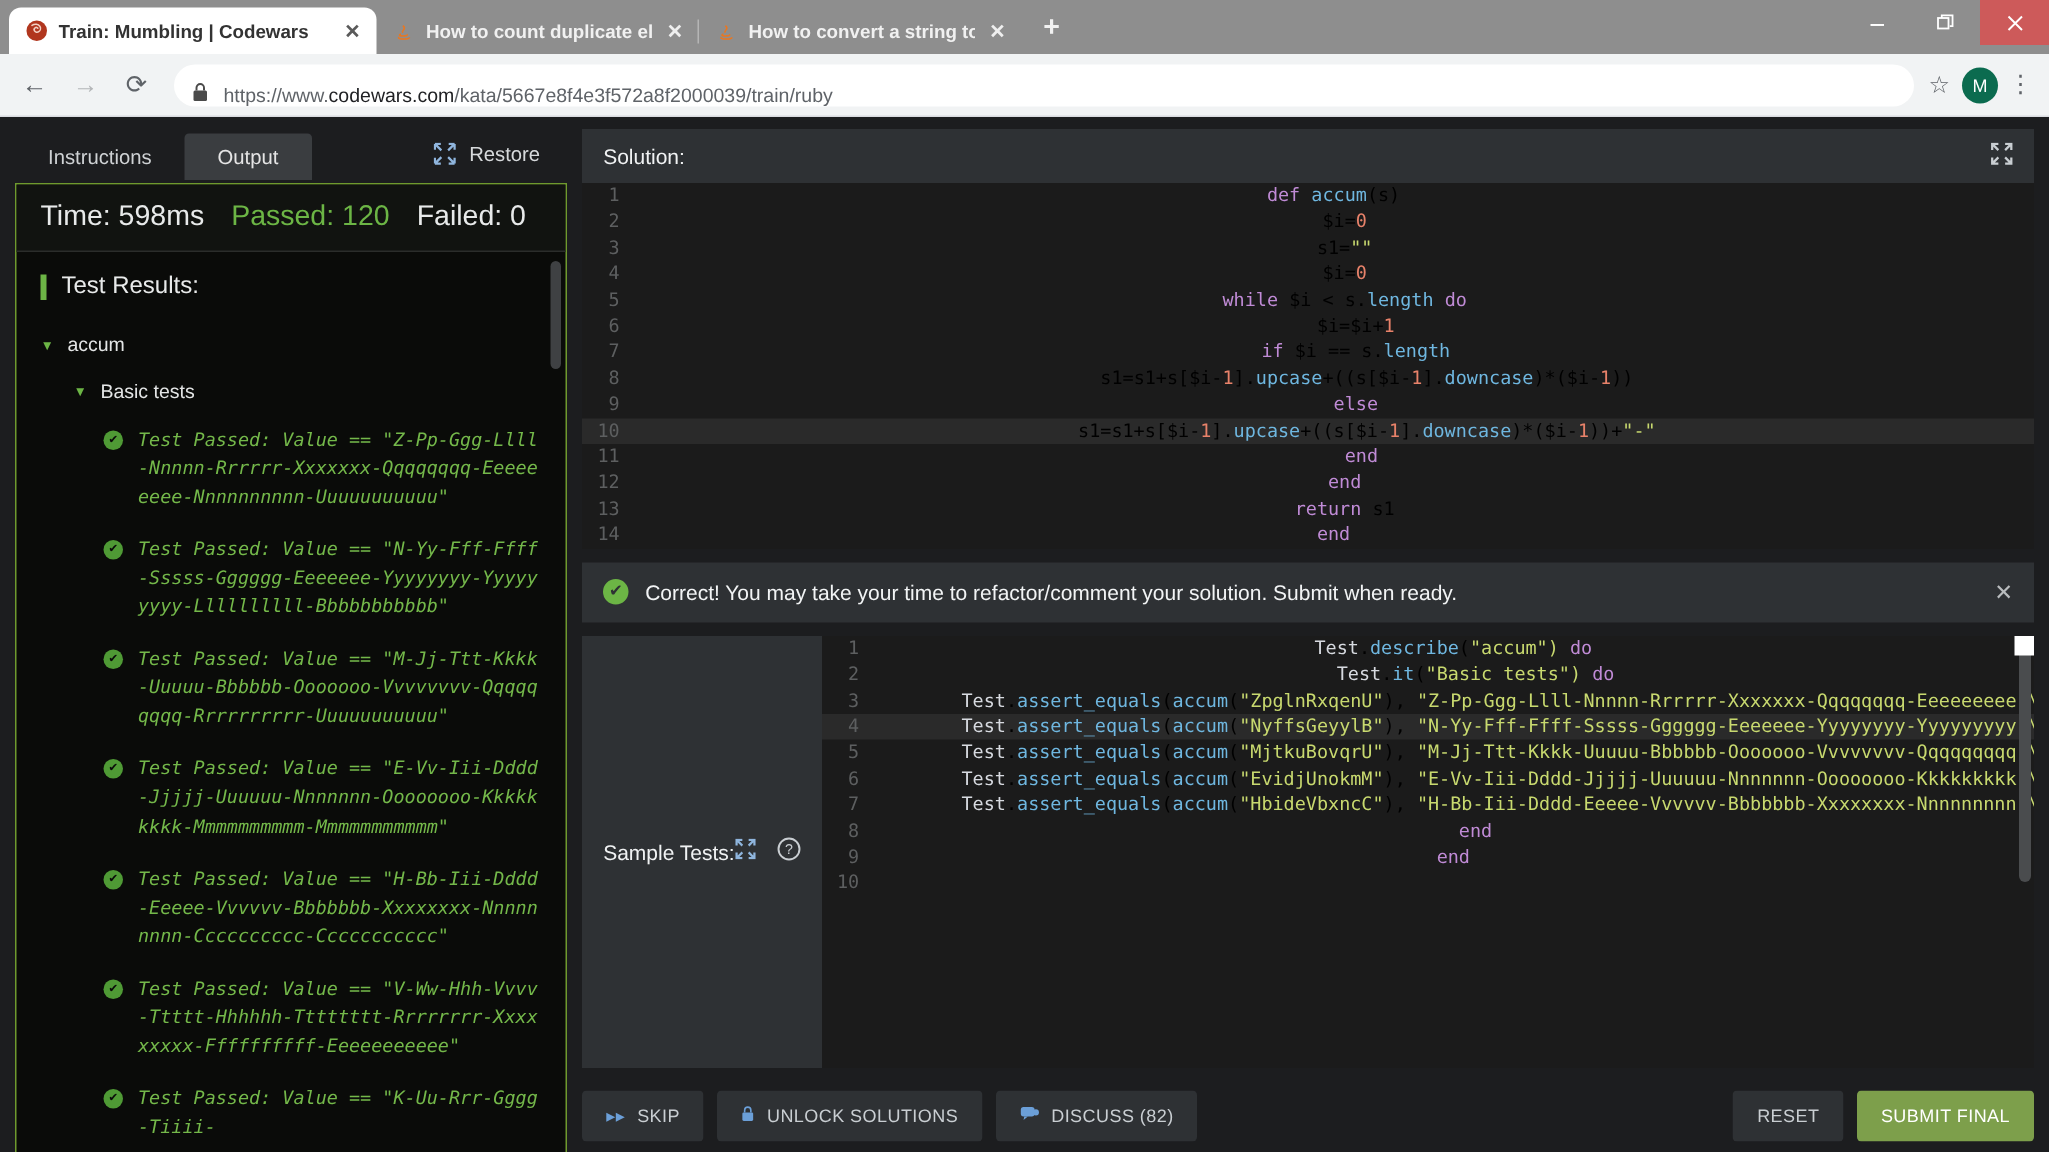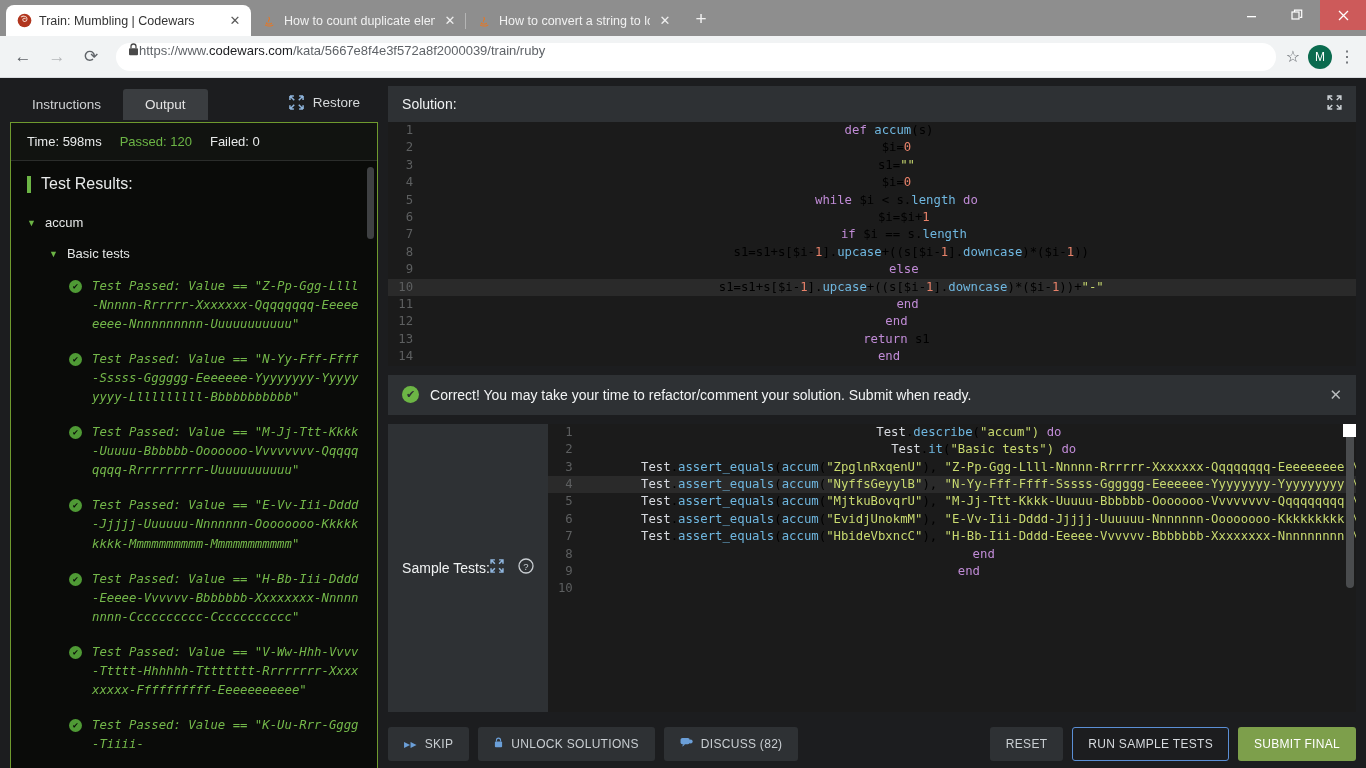--- a/index.html
+++ b/index.html
@@ -9,21 +9,21 @@
     font-family: "Liberation Sans", sans-serif;
     background: #202124;
   }
 
   
   .chrome-titlebar {
     height: 36px; background: #8e8e8e;
     display: flex; align-items: flex-end;
     position: relative;
   }
-  .tabstrip { display: flex; align-items: flex-end; height: 36px; padding-left: 6px; }
+  .tabstrip { display: flex; align-items: flex-end; height: 36px; padding-left: 6px; font-weight: bold; }
   .tab {
     height: 31px; display: flex; align-items: center;
     padding: 0 8px 0 10px; gap: 7px;
     border-radius: 8px 8px 0 0;
     font-size: 12.5px; color: #f1f1f1;
     position: relative; min-width: 0;
   }
   .tab.active { background: #ffffff; color: #333; width: 245px; }
   .tab.inactive { width: 215px; }
   .tab.inactive + .tab.inactive::before {
@@ -54,21 +54,21 @@
     border-bottom: 1px solid #dadce0;
   }
   .navbtn {
     width: 30px; height: 30px; border-radius: 50%;
     display: flex; align-items: center; justify-content: center;
     color: #5f6368; font-size: 17px;
   }
   .navbtn.disabled { color: #b4b6b8; }
   .omnibox {
     flex: 1; height: 28px; background: #fff; border-radius: 14px;
-    display: flex; align-items: flex-start; padding: 0 12px; 
+    display: flex; align-items: flex-end; padding: 0 12px; gap: 10px;
     margin: 0 6px; font-size: 13px; color: #202124;
   }
   .url-dim { color: #5f6368; }
   .url-strong { color: #202124; }
   .star { color: #5f6368; font-size: 16px; }
   .avatar {
     width: 24px; height: 24px; border-radius: 50%; background: #0b6b4f;
     color: #fff; font-size: 12px; display:flex; align-items:center; justify-content:center;
     margin-left: 4px;
   }
@@ -90,21 +90,21 @@
   .ptab.active { background: #3a3d40; color: #e5e5e5; }
   .restore {
     margin-left: auto; display: flex; align-items: flex-start; gap: 9px;
     color: #d6d9db; font-size: 13.5px; padding-right: 18px;
   }
   .out-panel {
     flex: 1; border: 1px solid #6f9a2e; background: #0a0b09;
     display: flex; flex-direction: column; overflow: hidden;
   }
   .out-status {
-    padding: 11px 16px; font-size: 13px; color: #e8eaea;
+    padding: 11px 16px; font-size: 19px; color: #e8eaea;
     border-bottom: 1px solid #2b2d2b; display: flex; gap: 18px;
     background: #111310;
   }
   .st-pass { color: #6cb545; }
   .out-body { flex: 1; position: relative; overflow: hidden; padding: 14px 16px 0 16px; }
   .tr-head {
     color: #e8eaea; font-size: 16px; display: flex; align-items: center;
     gap: 10px; margin-bottom: 22px;
   }
   .tr-bar { width: 4px; height: 17px; background: #6cb545; display: inline-block; }
@@ -460,17 +460,16 @@
           <svg width="13" height="11" viewBox="0 0 14 12">
               <rect x="0.5" y="1" width="10" height="7" rx="2" fill="#6b9fd8"></rect>
               <path d="M3 8l-.5 2.5L5.6 8z" fill="#6b9fd8"></path>
               <circle cx="11.5" cy="5" r="2.2" fill="#6b9fd8"></circle>
             </svg>
         </span>
         <span>DISCUSS (82)</span>
       </div>
       <div class="spacer"></div>
       <div class="btn ghost">RESET</div>
-      <div class="btn outline">RUN SAMPLE TESTS</div>
       <div class="btn primary">SUBMIT FINAL</div>
     </div>
   </div>
 </div>
 
 </body></html>

